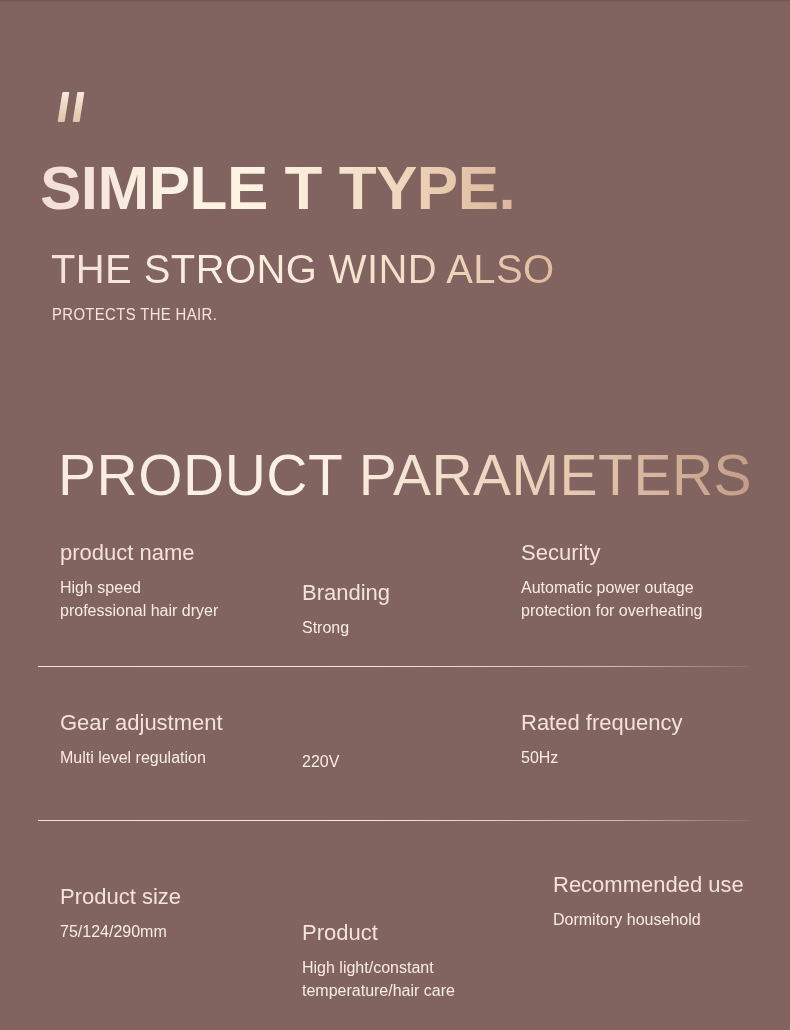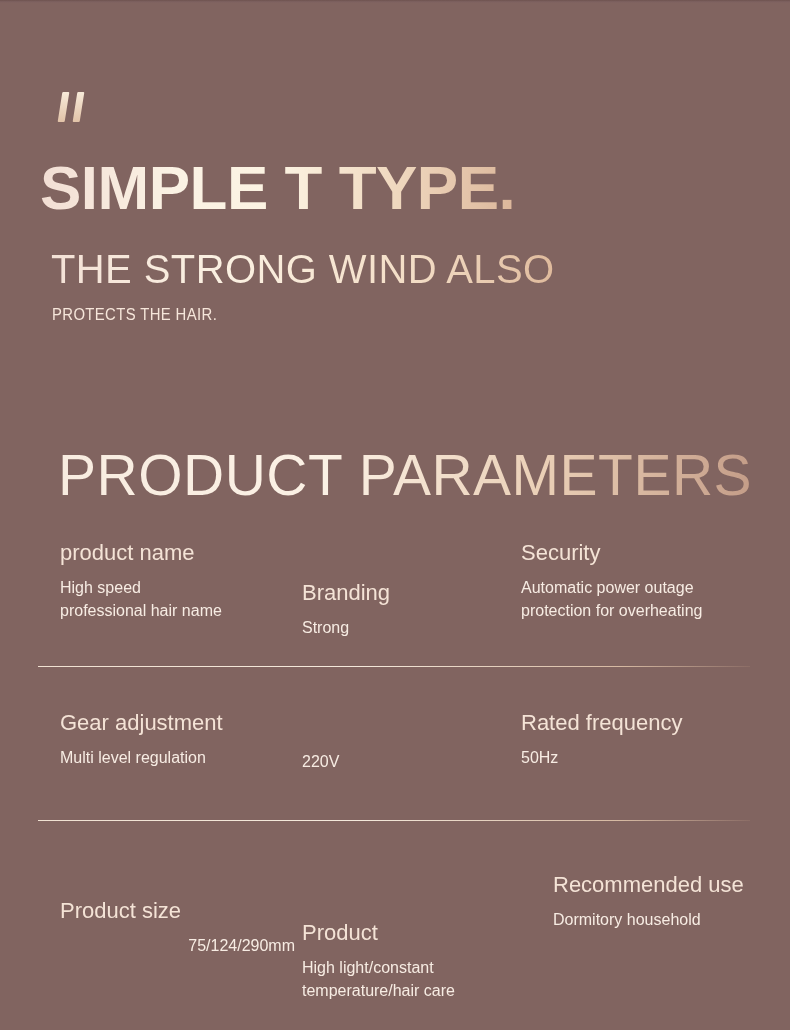--- a/index.html
+++ b/index.html
@@ -181,21 +181,21 @@
   </div>
 
   <div class="section-title">PRODUCT PARAMETERS</div>
 
   <div class="params">
 
     <div class="param-row">
       <div class="param-cell c1">
         <div class="param-label">product name</div>
         <div class="param-value" style="white-space: pre-line;">High speed
-professional hair name</div>
+professional hair dryer</div>
       </div>
       <div class="param-cell c2">
         <div class="param-label">Branding</div>
         <div class="param-value" style="white-space: pre-line;">Strong</div>
       </div>
       <div class="param-cell c3">
         <div class="param-label">Security</div>
         <div class="param-value" style="white-space: pre-line;">Automatic power outage
 protection for overheating</div>
       </div>
@@ -211,23 +211,23 @@
         <div class="param-value" style="white-space: pre-line;">220V</div>
       </div>
       <div class="param-cell c3" style="top:40px;">
         <div class="param-label">Rated frequency</div>
         <div class="param-value" style="white-space: pre-line;">50Hz</div>
       </div>
       <div class="divider" style="top:150px;"></div>
     </div>
 
     <div class="param-row" style="height:160px;">
-      <div class="param-cell c1" style="top:58px;">
+      <div class="param-cell c1" style="top:44px;">
         <div class="param-label">Product size</div>
-        <div class="param-value" style="white-space: pre-line; text-align: right;">75/124/290mm</div>
+        <div class="param-value" style="white-space: pre-line;">75/124/290mm</div>
       </div>
       <div class="param-cell c2" style="top:40px;">
         <div class="param-label">Product</div>
         <div class="param-value" style="white-space: pre-line;">High light/constant
 temperature/hair care</div>
       </div>
       <div class="param-cell c3" style="top:32px;margin-left:32px;">
         <div class="param-label">Recommended use</div>
         <div class="param-value" style="white-space: pre-line;">Dormitory household</div>
       </div>

